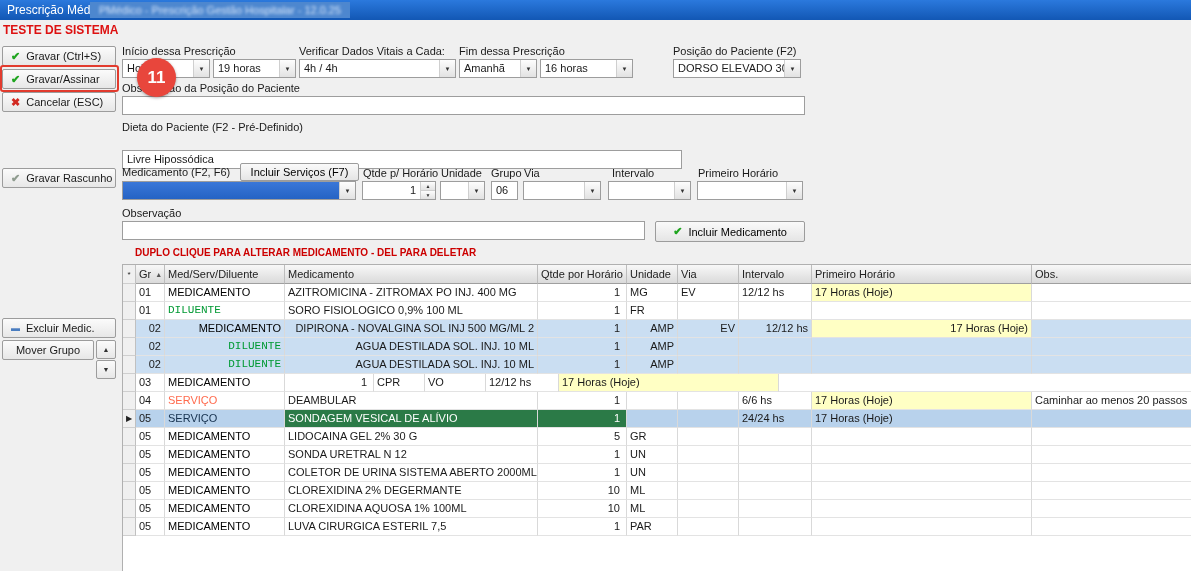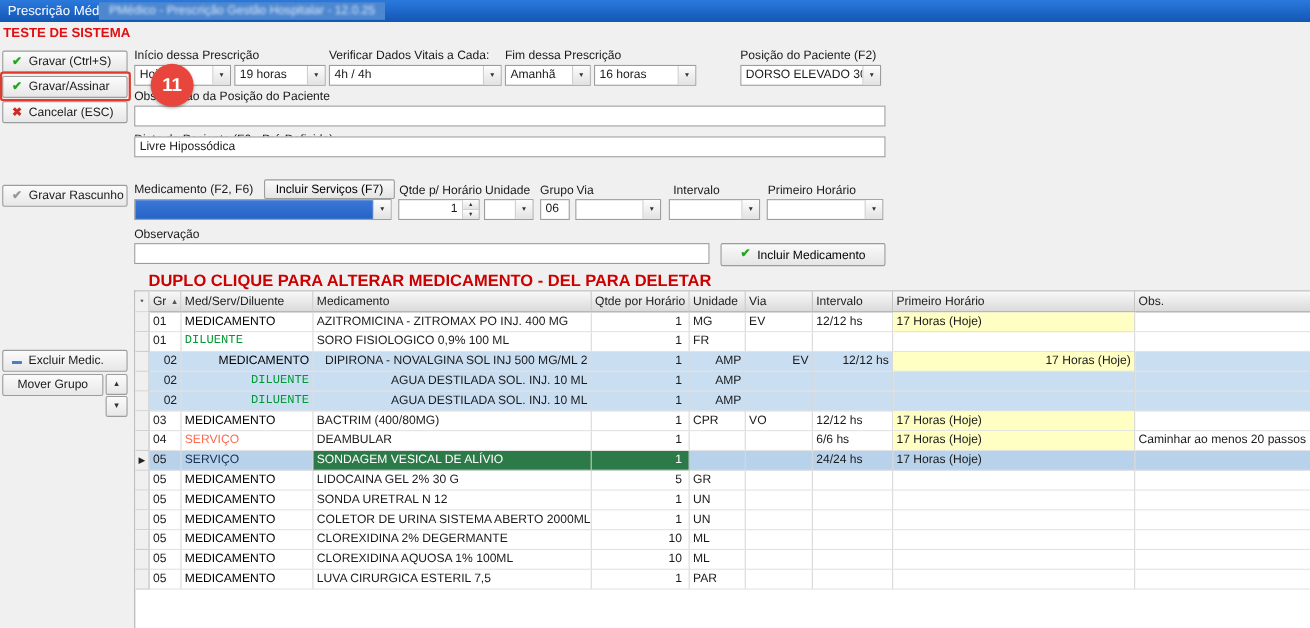--- a/index.html
+++ b/index.html
@@ -63,21 +63,21 @@
   .sval{flex:1;text-align:right;line-height:17px;padding-right:4px;font-size:11px;}
   .spincol{width:15px;display:flex;flex-direction:column;border-left:1px solid #cfcfcf;}
   .spin{flex:1;font-size:5px;display:flex;align-items:center;justify-content:center;
     background:linear-gradient(#fdfdfd,#e2e2e2);color:#333;}
   .spin:first-child{border-bottom:1px solid #cfcfcf;}
   .tinput{position:absolute;height:19px;background:#fff;border:1px solid #9d9d9d;font-size:11px;
     line-height:17px;padding:0 4px;white-space:nowrap;overflow:hidden;}
   .gbtn{position:absolute;display:flex;align-items:center;justify-content:center;gap:6px;
     background:linear-gradient(#fafafa,#e5e5e5);border:1px solid #9c9c9c;border-radius:2px;
     font-size:11px;cursor:default;white-space:nowrap;}
-  .warn{position:absolute;left:135px;top:247px;color:var(--warning-red);font-weight:bold;font-size:15px;}
+  .warn{position:absolute;left:135px;top:247px;color:var(--warning-red);font-weight:bold;font-size:10px;}
   
   .grid{position:absolute;left:122px;top:264px;right:0;bottom:0;background:#fff;
     border-top:1px solid #b0b0b0;border-left:1px solid #b0b0b0;overflow:hidden;}
   .ghead{display:flex;height:19px;}
   .hc{background:linear-gradient(#f8f8f8,#dadada);border-right:1px solid #bdbdbd;
     border-bottom:1px solid #9f9f9f;display:flex;align-items:center;padding:0 3px;
     color:#222;white-space:nowrap;overflow:hidden;font-size:11px;}
   .sort{font-size:7px;color:#555;margin-left:4px;}
   .grow{display:flex;height:18px;}
   .gc{border-right:1px solid #d9d9d9;border-bottom:1px solid #e3e3e3;padding:0 3px;
@@ -177,21 +177,21 @@
 </div>
 <div class="combo" style="left:673px;top:59px;width:128px">
   <span class="cval">DORSO ELEVADO 30 G</span>
   <span class="cdd">▼</span>
 </div>
 
 <span class="flabel" style="left:122px;top:82px">Observação da Posição do Paciente</span>
 <div class="tinput" style="left:122px;top:96px;width:683px"></div>
 
 <span class="flabel" style="left:122px;top:121px">Dieta do Paciente (F2 - Pré-Definido)</span>
-<div class="tinput" style="left:122px;top:124px;width:683px">Livre Hipossódica</div>
+<div class="tinput" style="left:122px;top:150px;width:560px">Livre Hipossódica</div>
 
 <span class="flabel" style="left:122px;top:166px">Medicamento (F2, F6)</span>
 <button class="gbtn" style="left:240px;top:163px;width:119px;height:18px">Incluir Serviços (F7)</button>
 <span class="flabel" style="left:363px;top:167px">Qtde p/ Horário</span>
 <span class="flabel" style="left:441px;top:167px">Unidade</span>
 <span class="flabel" style="left:491px;top:167px">Grupo</span>
 <span class="flabel" style="left:524px;top:167px">Via</span>
 <span class="flabel" style="left:612px;top:167px">Intervalo</span>
 <span class="flabel" style="left:698px;top:167px">Primeiro Horário</span>
 
@@ -323,21 +323,20 @@
         <div class="gc c-uni">AMP</div>
         <div class="gc c-via"></div>
         <div class="gc c-int"></div>
         <div class="gc c-pri"></div>
         <div class="gc c-obs"></div>
       </div>
       <div class="grow">
         <div class="gc c-sel"></div>
         <div class="gc c-gr">03</div>
         <div class="gc c-tipo t-med">MEDICAMENTO</div>
-        <div class="gc c-med">BACTRIM (400/80MG)</div>
         <div class="gc c-qtde">1</div>
         <div class="gc c-uni">CPR</div>
         <div class="gc c-via">VO</div>
         <div class="gc c-int">12/12 hs</div>
         <div class="gc c-pri y">17 Horas (Hoje)</div>
         <div class="gc c-obs"></div>
       </div>
       <div class="grow">
         <div class="gc c-sel"></div>
         <div class="gc c-gr">04</div>

